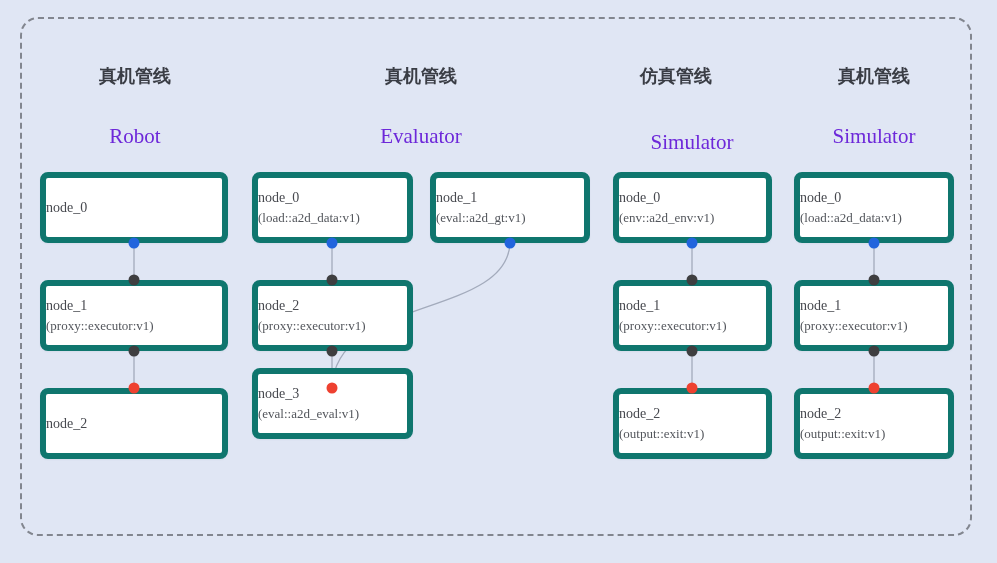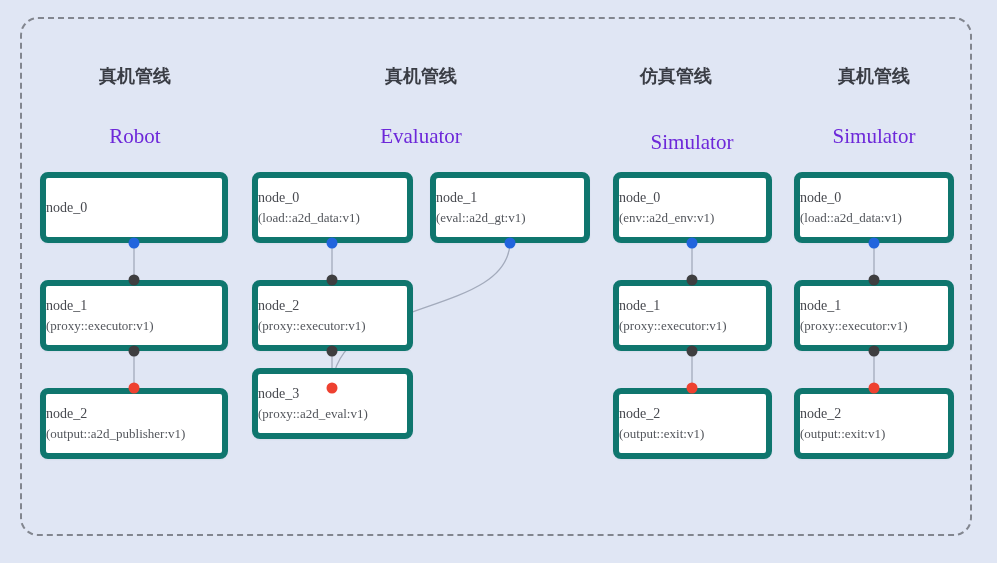--- a/index.html
+++ b/index.html
@@ -67,38 +67,37 @@
 
   <div class="node" style="left:40px;top:172px;width:188px;">
     <div class="name">node_0</div>
   </div>
   <div class="node" style="left:40px;top:280px;width:188px;">
     <div class="name">node_1</div>
     <div class="impl">(proxy::executor:v1)</div>
   </div>
   <div class="node" style="left:40px;top:388px;width:188px;">
     <div class="name">node_2</div>
-    <div class="impl">(output::a2d_publisher:v1)</div>
   </div>
 
   <div class="node" style="left:252px;top:172px;width:161px;">
     <div class="name">node_0</div>
     <div class="impl">(load::a2d_data:v1)</div>
   </div>
   <div class="node" style="left:430px;top:172px;width:160px;">
     <div class="name">node_1</div>
     <div class="impl">(eval::a2d_gt:v1)</div>
   </div>
   <div class="node" style="left:252px;top:280px;width:161px;">
     <div class="name">node_2</div>
     <div class="impl">(proxy::executor:v1)</div>
   </div>
   <div class="node" style="left:252px;top:368px;width:161px;">
     <div class="name">node_3</div>
-    <div class="impl">(proxy::a2d_eval:v1)</div>
+    <div class="impl">(eval::a2d_eval:v1)</div>
   </div>
 
   <div class="node" style="left:613px;top:172px;width:159px;">
     <div class="name">node_0</div>
     <div class="impl">(env::a2d_env:v1)</div>
   </div>
   <div class="node" style="left:613px;top:280px;width:159px;">
     <div class="name">node_1</div>
     <div class="impl">(proxy::executor:v1)</div>
   </div>

